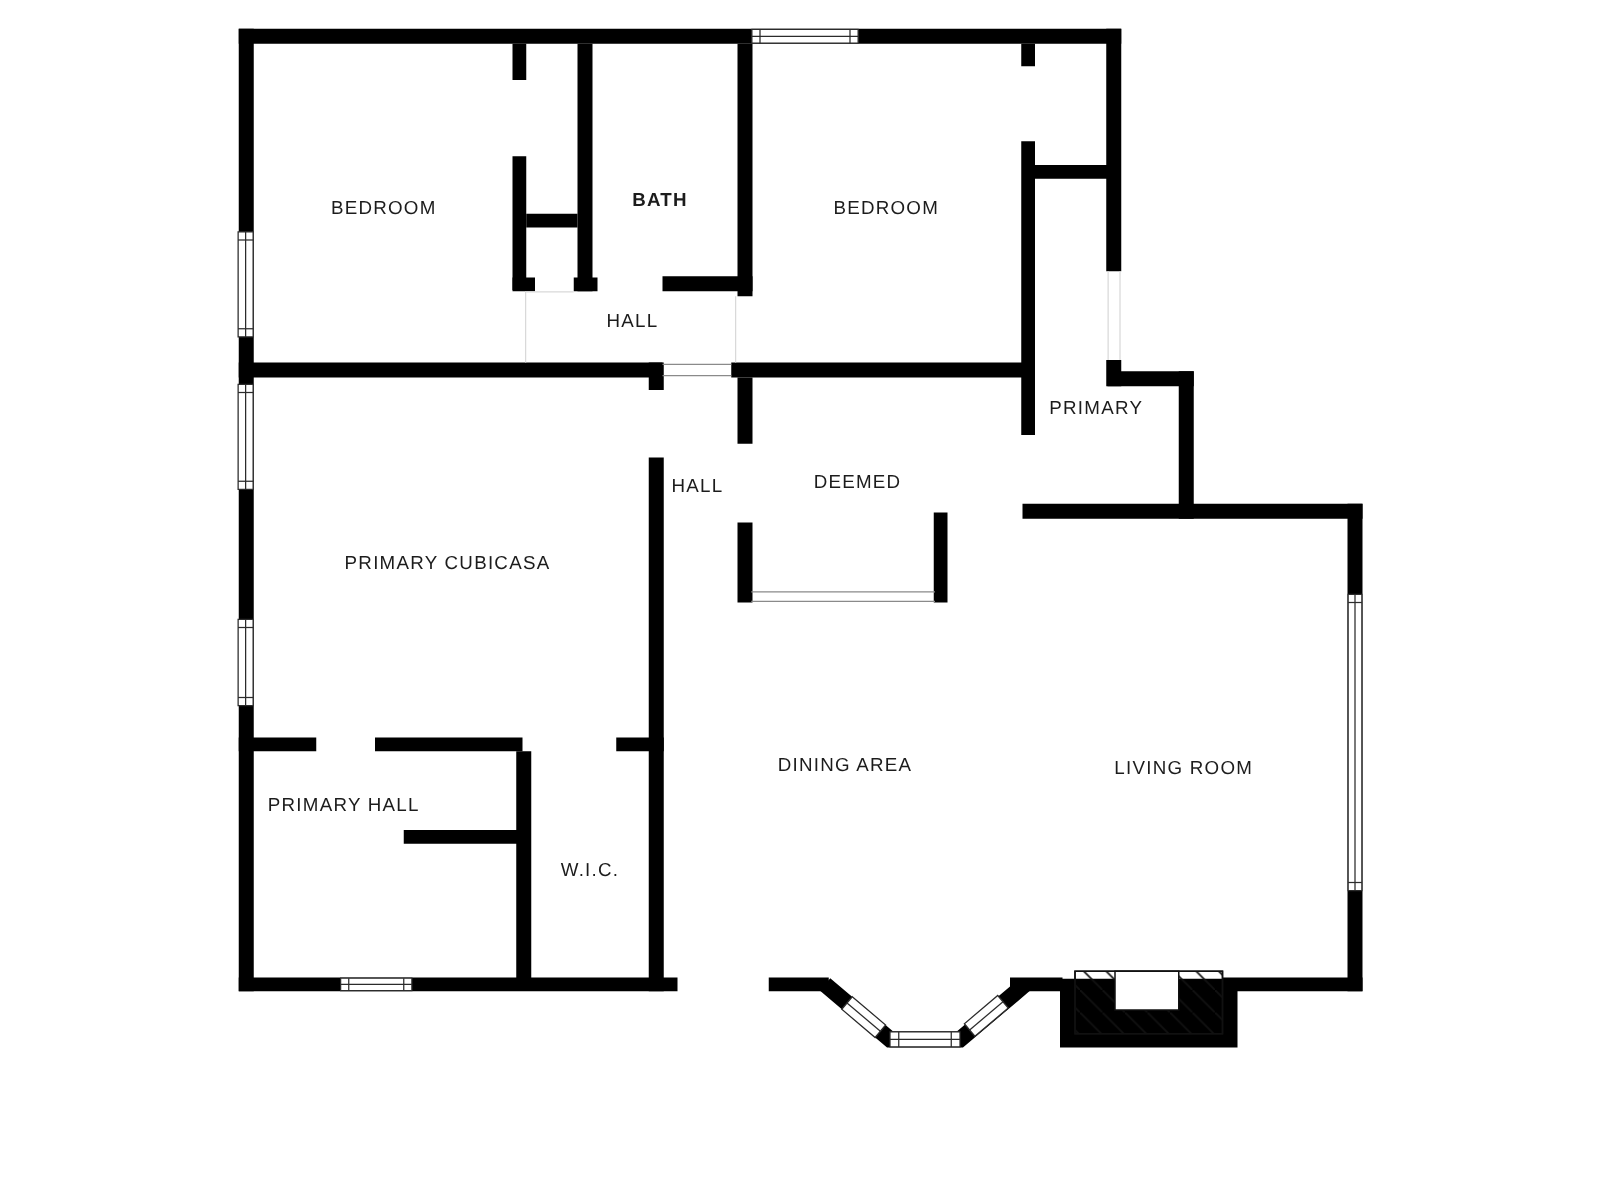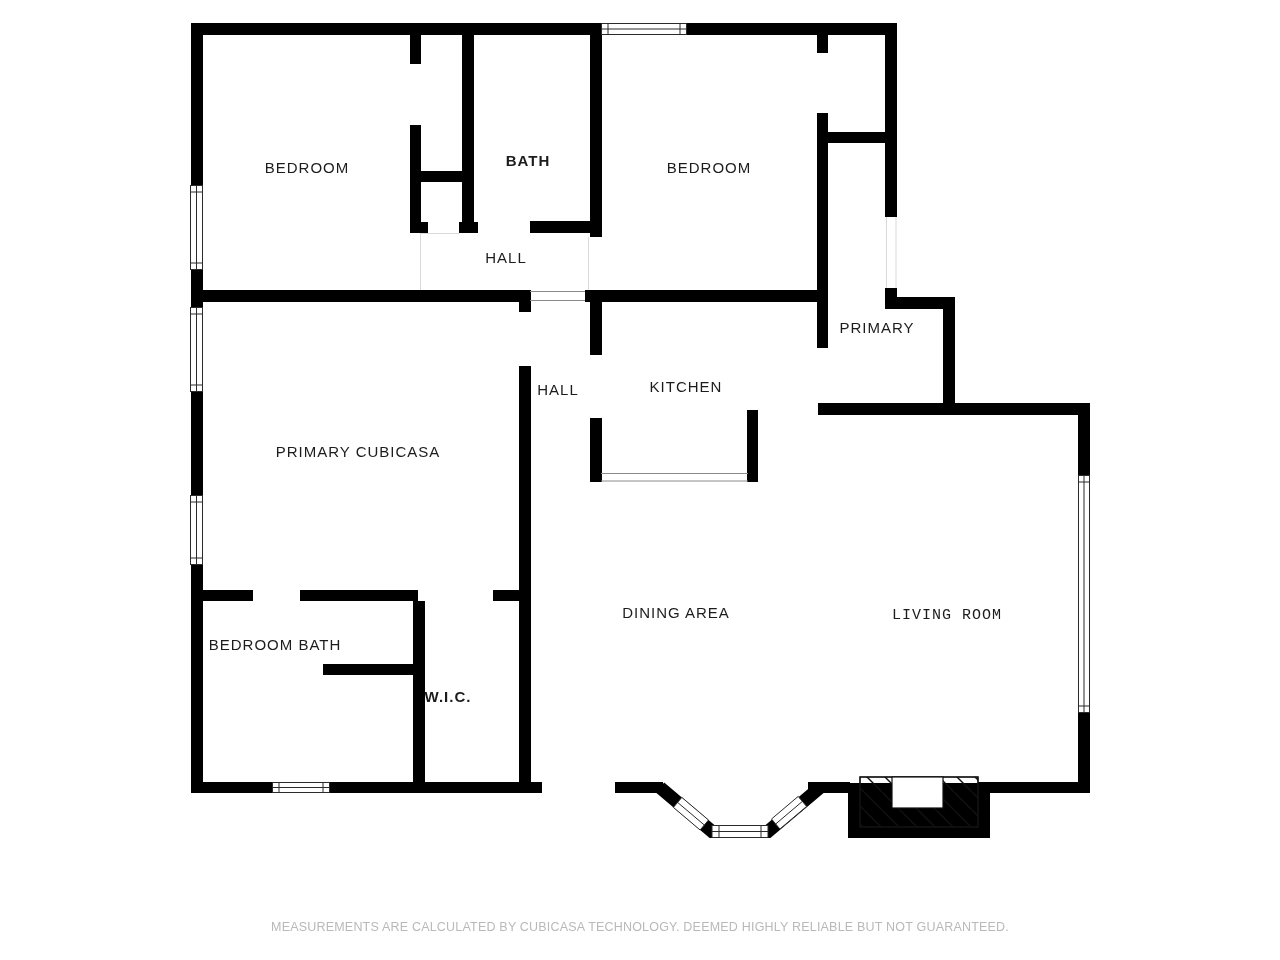--- a/index.html
+++ b/index.html
@@ -154,22 +154,21 @@
       <rect x="892" y="777" width="51" height="31" fill="#ffffff" stroke="#111111" stroke-width="1.2"></rect>
     </g>
   </svg>
 
   <div class="room-label" style="left:307px; top:167px;">BEDROOM</div>
   <div class="room-label" style="left:528px; top:160px;font-weight:bold;">BATH</div>
   <div class="room-label" style="left:709px; top:167px;">BEDROOM</div>
   <div class="room-label" style="left:506px; top:257px;">HALL</div>
   <div class="room-label" style="left:877px; top:327px;">PRIMARY</div>
   <div class="room-label" style="left:558px; top:389px;">HALL</div>
-  <div class="room-label" style="left:686px; top:386px;">KITCHEN</div>
+  <div class="room-label" style="left:686px; top:386px;">DEEMED</div>
   <div class="room-label" style="left:358px; top:451px;">PRIMARY CUBICASA</div>
-  <div class="room-label" style="left:275px; top:644px;">BEDROOM BATH</div>
-  <div class="room-label" style="left:448px; top:696px;font-weight:bold;">W.I.C.</div>
+  <div class="room-label" style="left:275px; top:644px;">PRIMARY HALL</div>
+  <div class="room-label" style="left:472px; top:696px;">W.I.C.</div>
   <div class="room-label" style="left:676px; top:612px;text-align:center;">DINING AREA</div>
-  <div class="room-label" style="left:947px; top:615px;font-family:Liberation Mono, monospace;">LIVING ROOM</div>
+  <div class="room-label" style="left:947px; top:615px;">LIVING ROOM</div>
 
-  <div class="footer-note">MEASUREMENTS ARE CALCULATED BY CUBICASA TECHNOLOGY. DEEMED HIGHLY RELIABLE BUT NOT GUARANTEED.</div>
 
 </div>
 
 </body></html>

